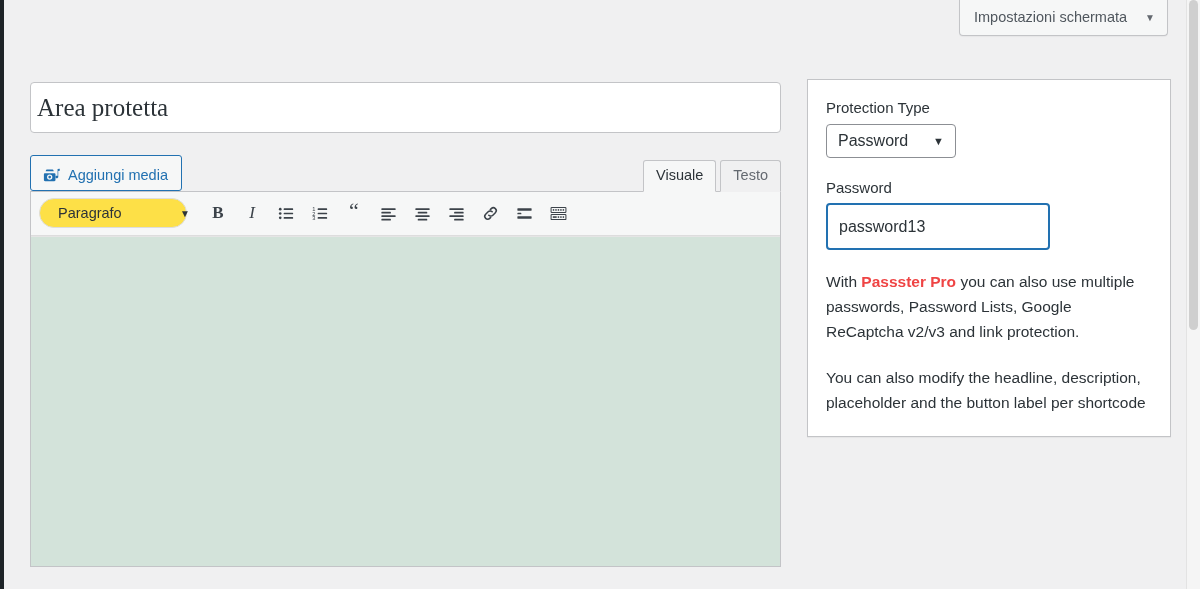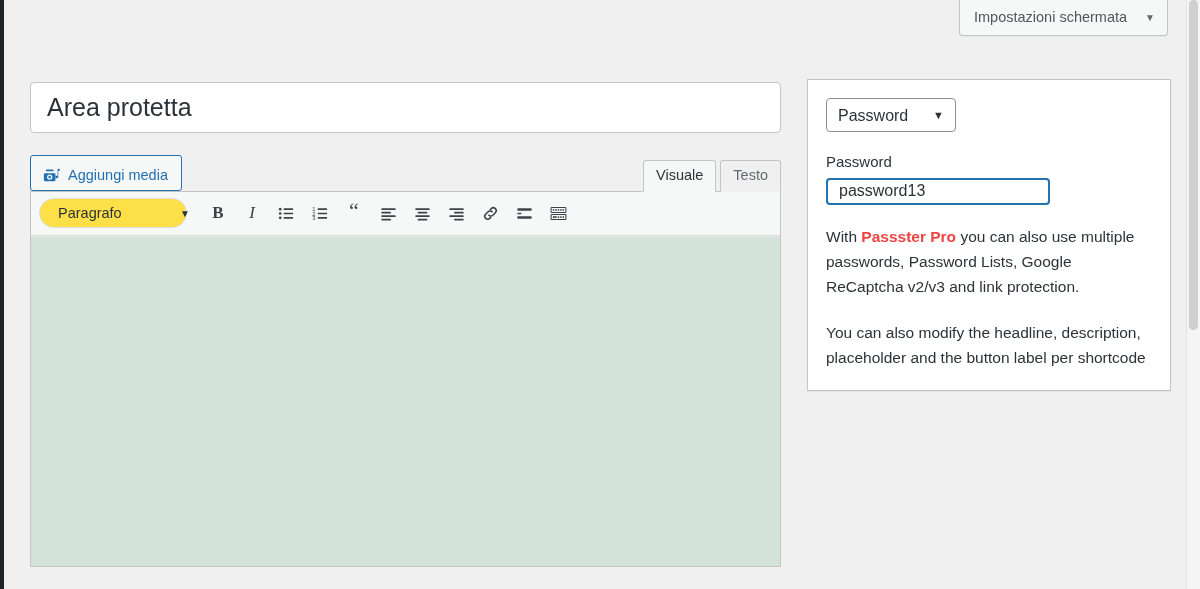--- a/index.html
+++ b/index.html
@@ -55,22 +55,22 @@
     font-size:28px; font-weight:400; color:#1d2327;
     letter-spacing:-0.2px;
   }
 
   
   #post-body-content {
     position:absolute; left:26px; top:82px; width:751px;
   }
   #title-input {
     display:block; width:751px; height:51px;
-    padding:4px 16px;
-    font-size:25px; font-family:Liberation Sans, sans-serif; color:#2c3338;
+    padding:4px 6px;
+    font-size:25px; font-family:Liberation Serif, serif; color:#2c3338;
     border:1px solid #c3c4c7; border-radius:4px;
     background:#fff; outline:none;
     box-shadow:0 0 0 transparent;
   }
 
   
   #media-buttons {
     margin-top:22px; height:36px; position:relative;
   }
   #insert-media-button {
@@ -186,21 +186,21 @@
     border:1px solid #8c8f94; border-radius:4px;
     font-size:16px; font-family:inherit; color:#2c3338;
     height:34px; width:130px;
     padding:0 30px 0 11px;
     cursor:pointer;
   }
   #protection-type-wrap { margin-bottom:20px; }
   #protection-type-wrap .sel-caret { right:12px; font-size:11px; color:#2c3338; }
 
   #password-input {
-    display:block; width:224px; height:27px;
+    display:block; width:224px; height:47px;
     padding:0 11px;
     font-size:16px; font-family:inherit; color:#2c3338;
     background:#fff;
     border:2px solid #2271b1; border-radius:4px;
     outline:none;
   }
 
   .promo-text {
     font-size:15.5px; line-height:1.62; color:#2c3338;
     margin:19px 0 0 0;
@@ -348,20 +348,21 @@
     </div>
   </div>
 
   <div id="postbox-container">
     <div id="shortcode-metabox">
 
 
       <div id="metabox-inside">
 
         <div id="protection-type-wrap">
+          <label class="field-label">Protection Type</label>
           <span class="sel-wrap">
             <select id="protection-type-select">
               <option>Password</option>
             </select>
             <span class="sel-caret">▼</span>
           </span>
         </div>
 
         <div>
           <label class="field-label">Password</label>

